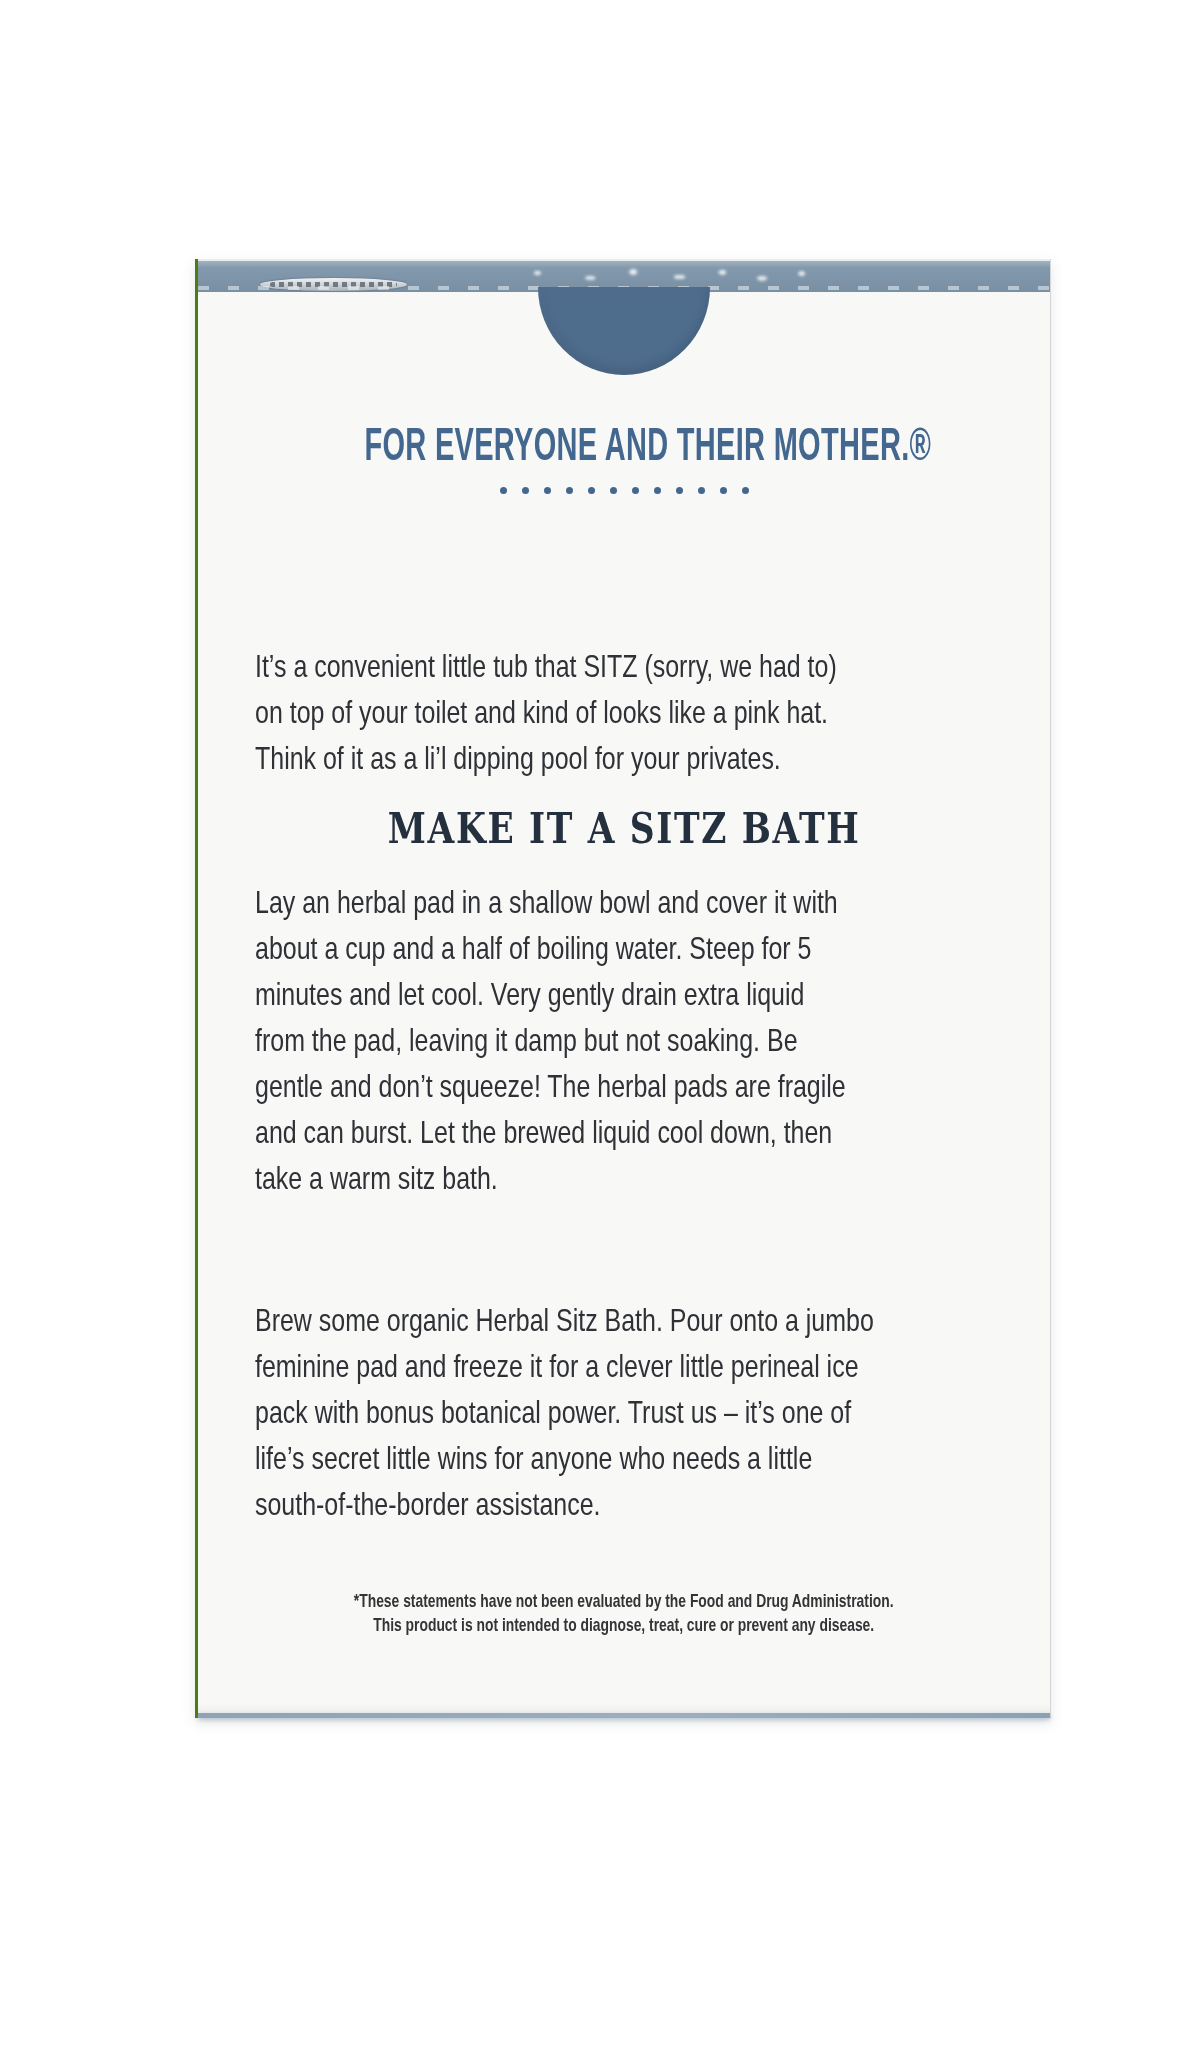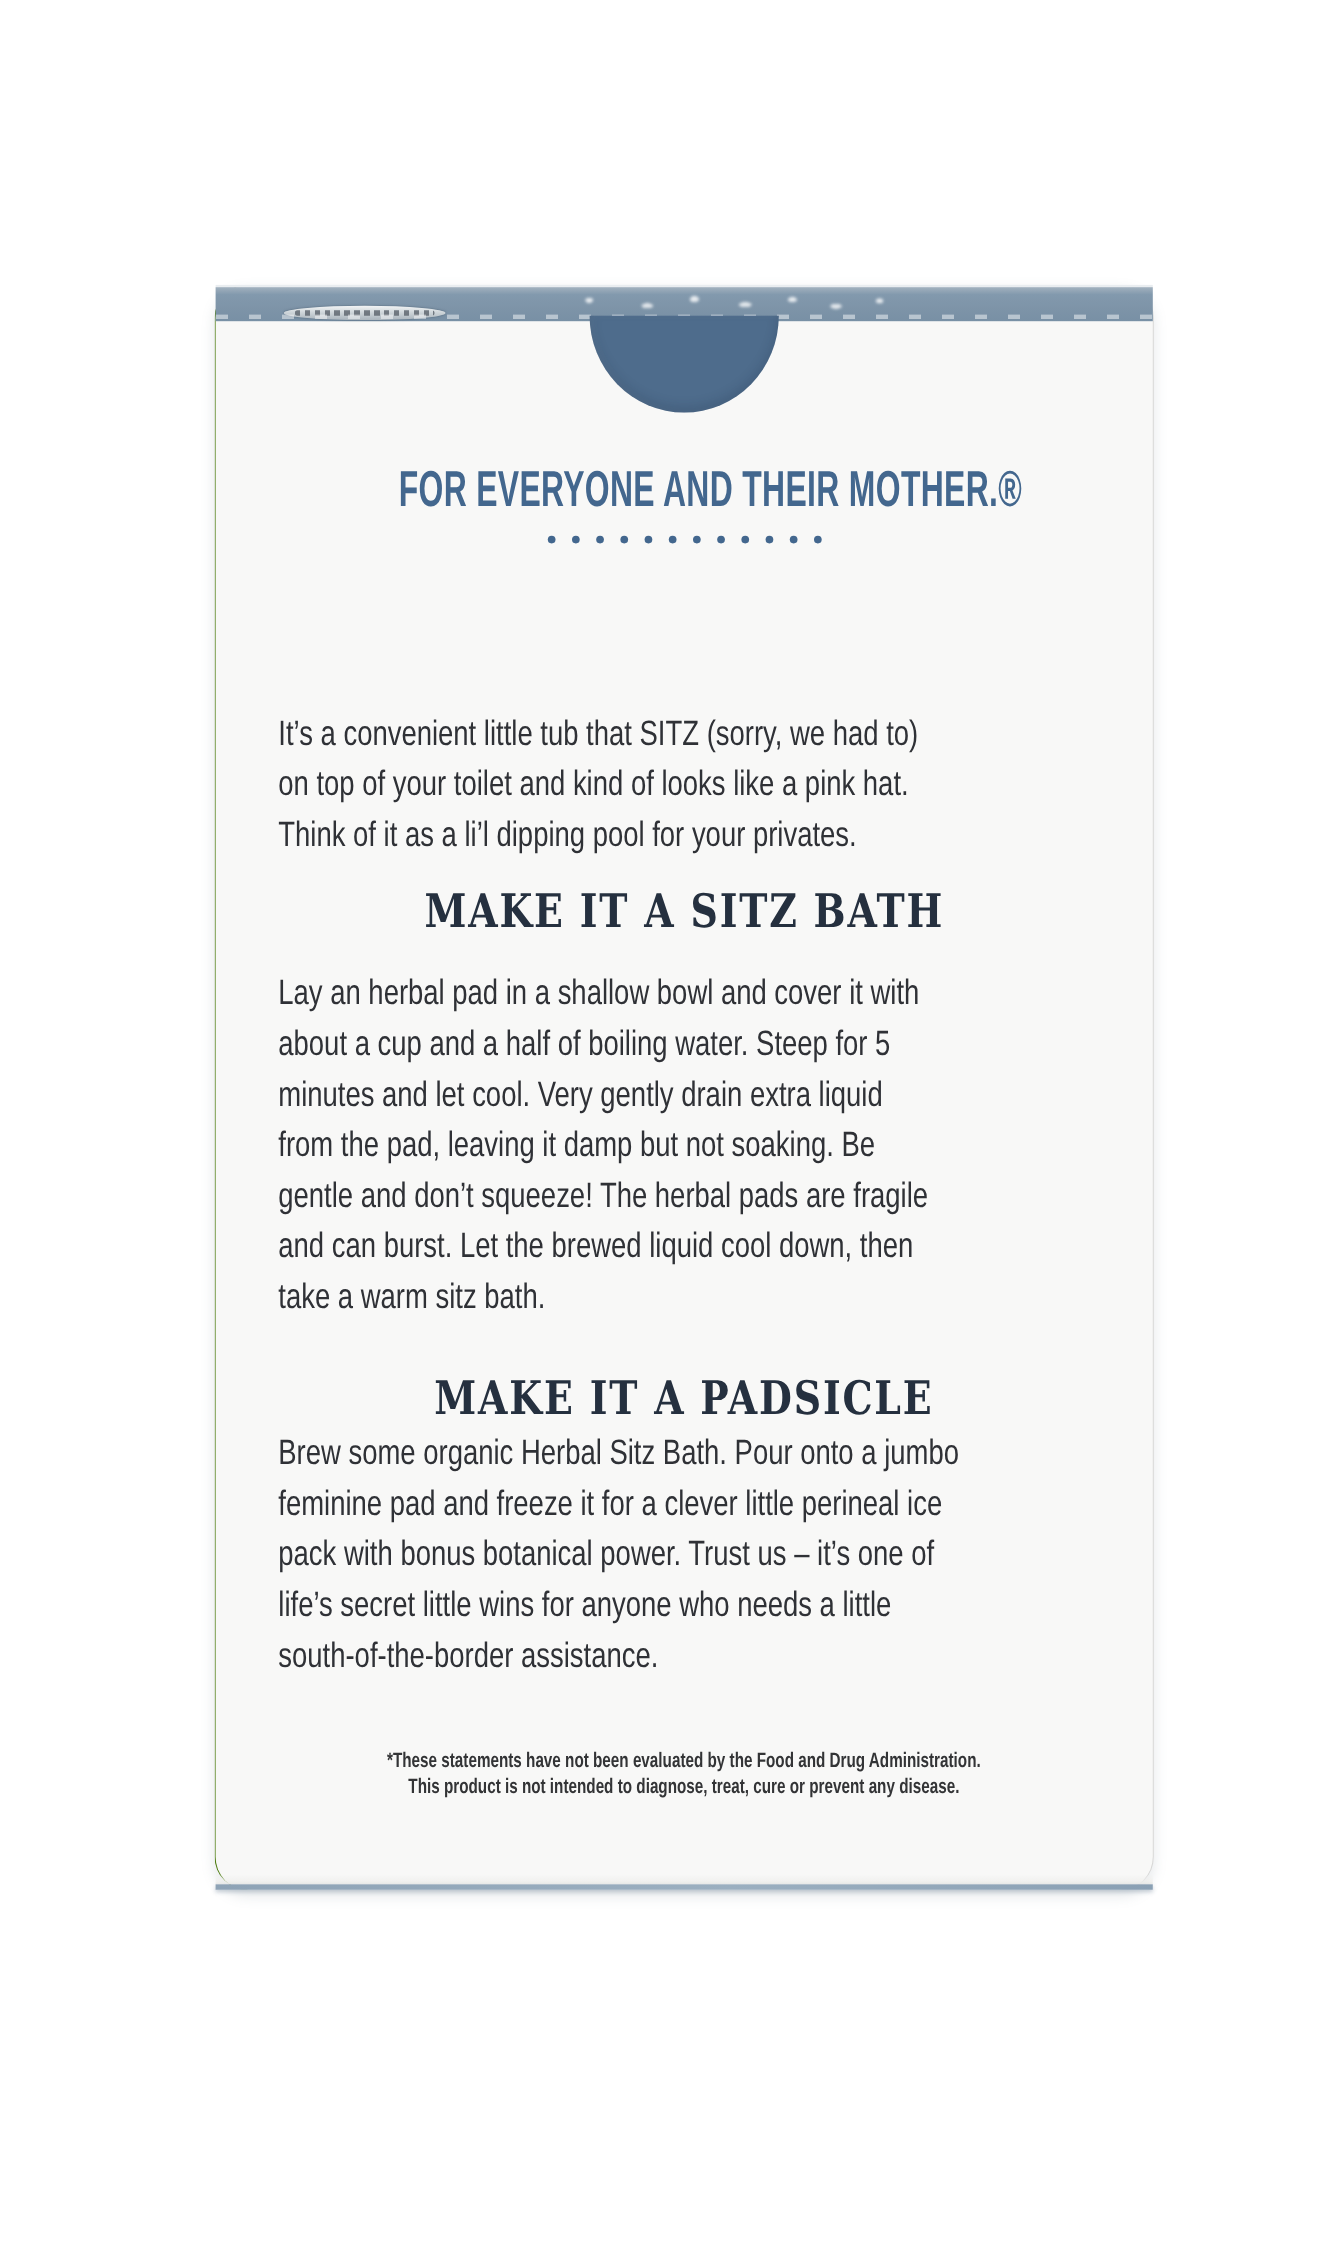--- a/index.html
+++ b/index.html
@@ -5,24 +5,23 @@
   html,body{margin:0;padding:0;}
   body{
     width:1200px;height:2058px;position:relative;
     background:#ffffff;
     font-family:"Liberation Sans",sans-serif;
     overflow:hidden;
   }
   .box{
     position:absolute;left:195px;top:259px;width:852px;height:1459px;
     background:var(--box_face,#f8f8f7);
-    border-left:1px solid #4d7c0f;
+    border-left:3px solid #4d7c0f;
     border-right:1px solid #d6d6d5;
     box-shadow:0 5px 12px rgba(110,125,140,0.18);
-    border-radius:30px;
   }
   
   .flap{
     position:absolute;left:0;top:0;width:100%;height:33px;
     background:linear-gradient(180deg,#a3b2bf 0%,#8299ad 22%,var(--flap_blue,#7e94a8) 60%,#7890a5 100%);
     border-top:2px solid #e9edf0;
     box-sizing:border-box;
   }
   .seal{
     position:absolute;left:62px;top:17px;width:147px;height:13px;
@@ -168,23 +167,20 @@
     <span class="sec-heading">MAKE IT A SITZ BATH</span>
   </div>
   <div class="body-copy b2">Lay an herbal pad in a shallow bowl and cover it with
 about a cup and a half of boiling water. Steep for 5
 minutes and let cool. Very gently drain extra liquid
 from the pad, leaving it damp but not soaking. Be
 gentle and don’t squeeze! The herbal pads are fragile
 and can burst. Let the brewed liquid cool down, then
 take a warm sitz bath.</div>
 
-  <div class="sec-heading-wrap h3">
-    <span class="sec-heading">MAKE IT A PADSICLE</span>
-  </div>
   <div class="body-copy b3">Brew some organic Herbal Sitz Bath. Pour onto a jumbo
 feminine pad and freeze it for a clever little perineal ice
 pack with bonus botanical power. Trust us – it’s one of
 life’s secret little wins for anyone who needs a little
 south-of-the-border assistance.</div>
 
   <div class="disclaimer-wrap">
     <span class="disclaimer">*These statements have not been evaluated by the Food and Drug Administration.
 This product is not intended to diagnose, treat, cure or prevent any disease.</span>
   </div>

